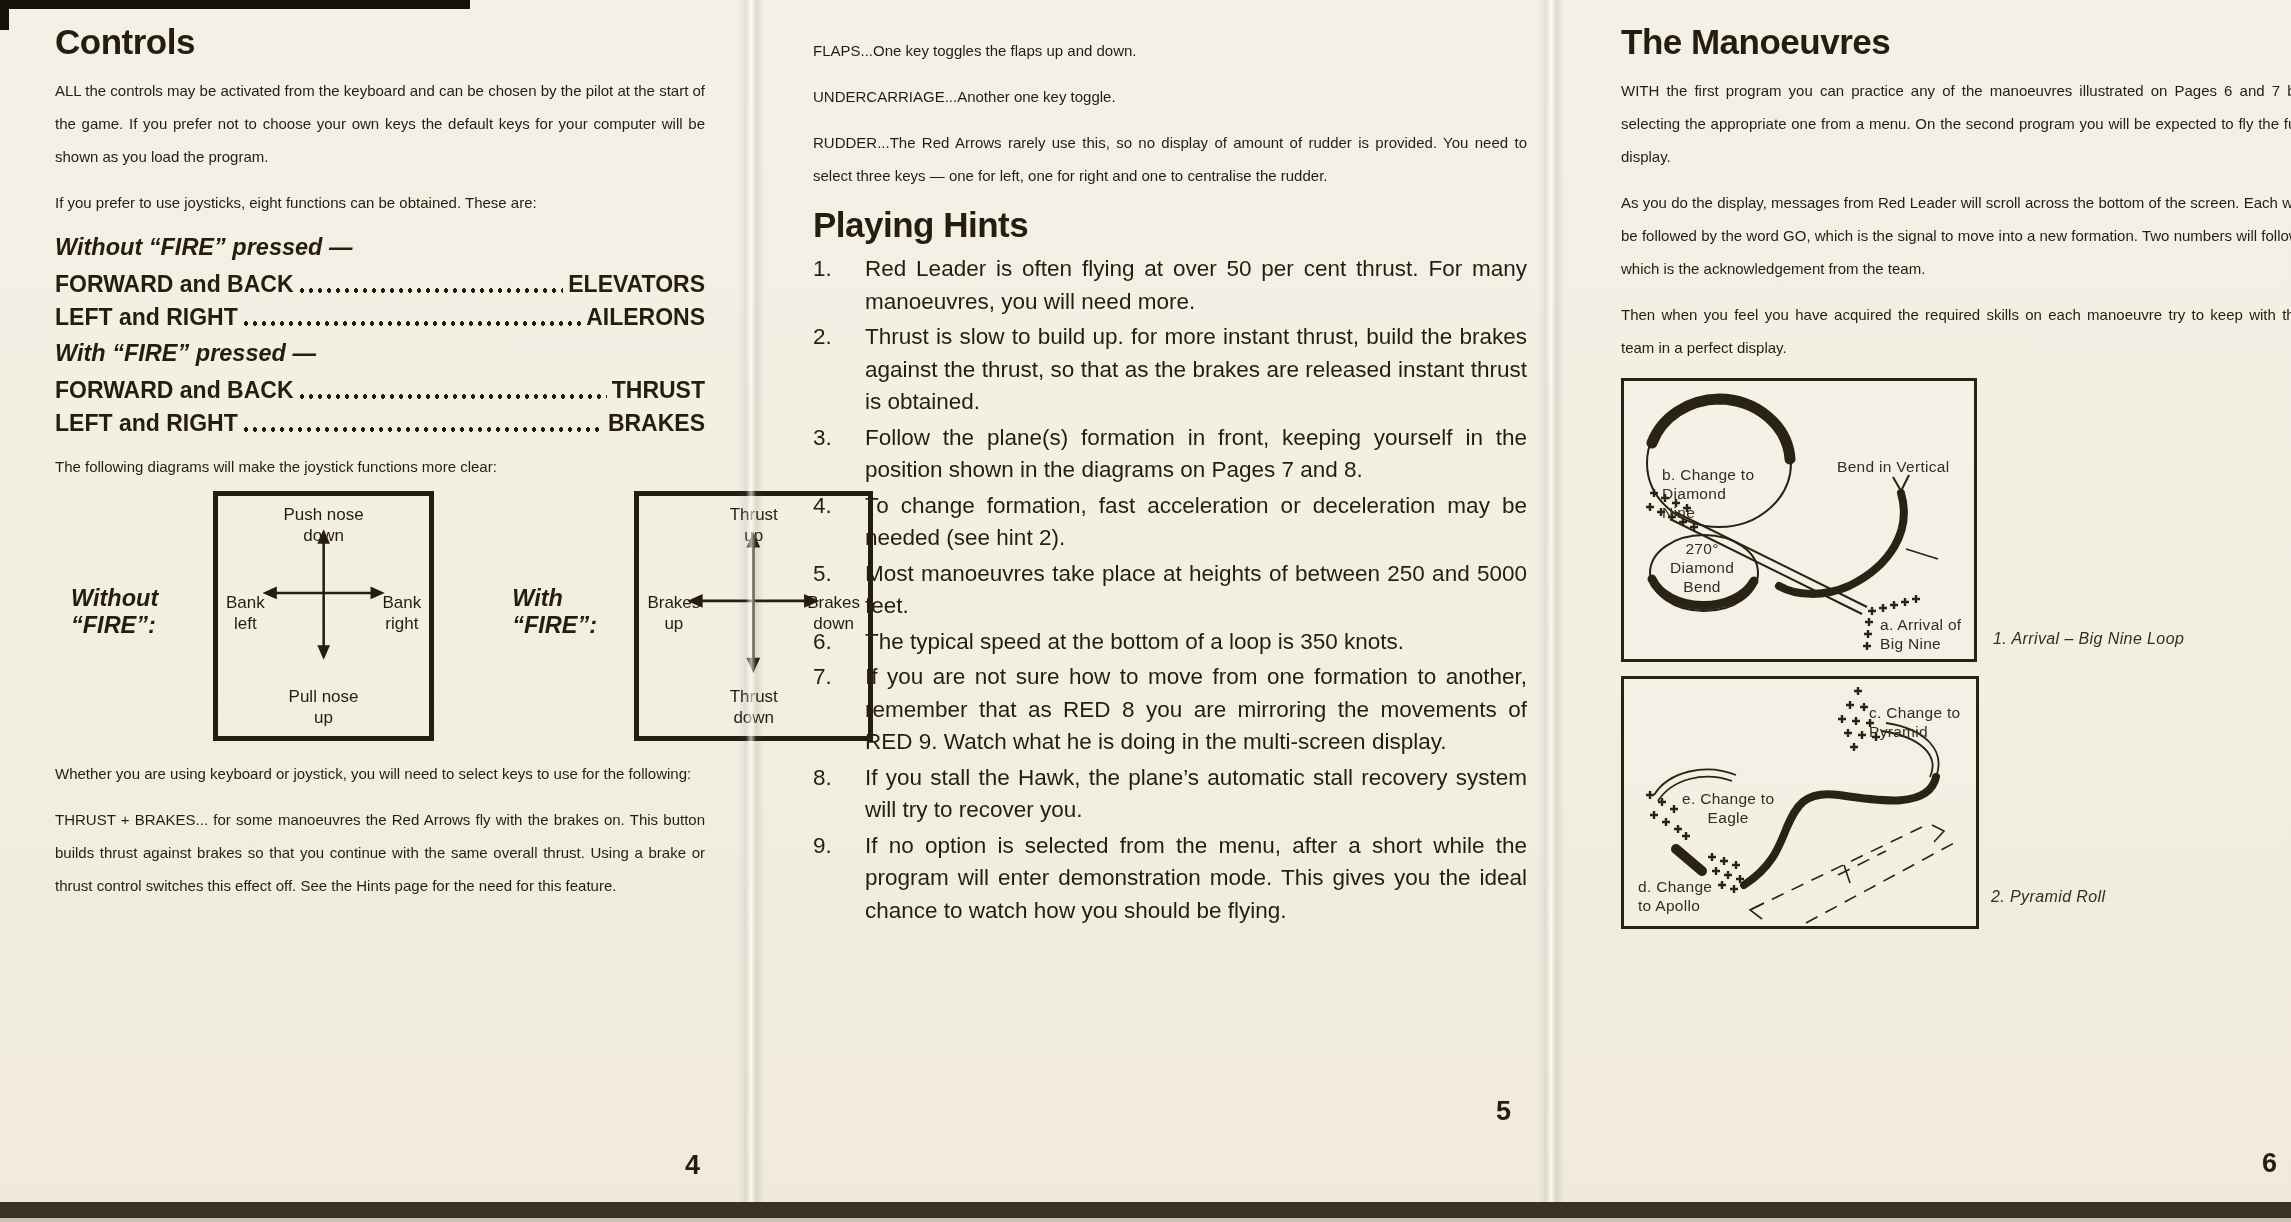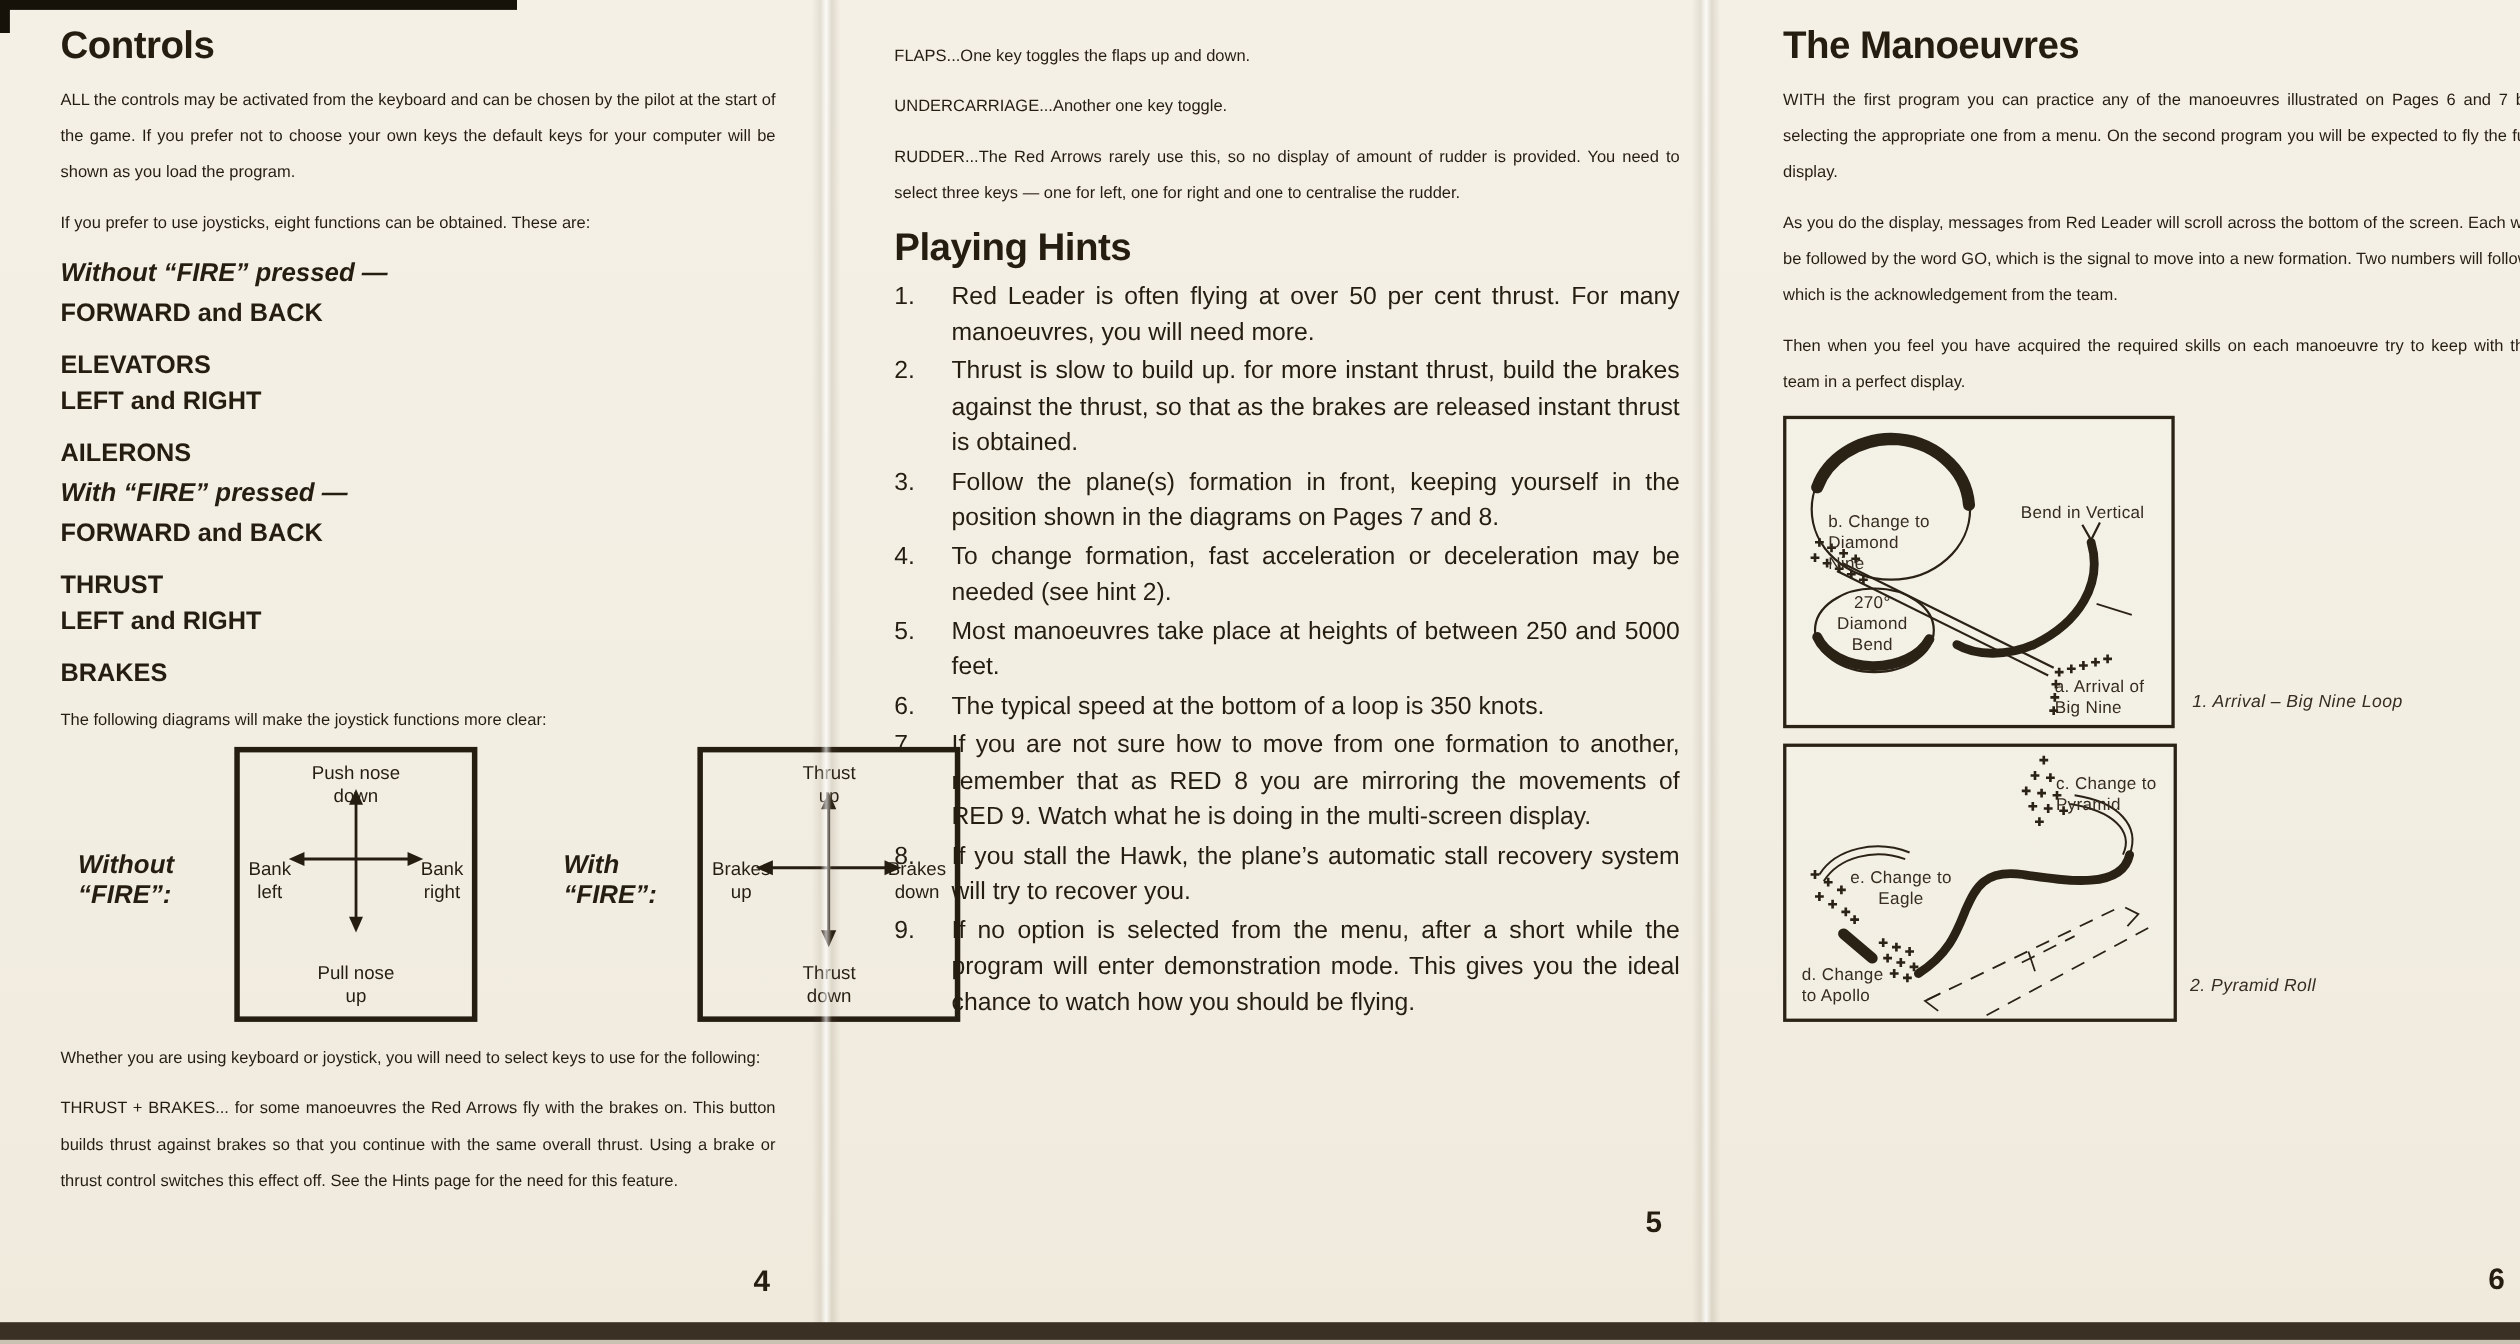--- a/index.html
+++ b/index.html
@@ -20,21 +20,21 @@
   .crease{position:absolute;top:0;height:1204px;width:26px;
     background:linear-gradient(90deg,rgba(90,70,50,0) 0%,rgba(90,70,50,0.10) 30%,rgba(255,255,255,0.65) 50%,rgba(90,70,50,0.13) 70%,rgba(90,70,50,0) 100%);}
   .col{position:absolute;top:0;}
   #col1{left:55px;top:22px;width:650px;}
   #col2{left:813px;top:34px;width:714px;}
   #col3{left:1593px;top:22px;width:682px;margin-left:28px;}
   h1{font-size:35px;line-height:40px;font-weight:700;margin:0 0 12px 0;letter-spacing:-0.5px;}
   p.body{font-size:15px;line-height:33px;margin:0 0 13px 0;}
   .j{text-align:justify;}
   .subhead{font-size:23.5px;font-weight:700;font-style:italic;margin:4px 0 6px 0;line-height:30px;}
-  .maprow{display:flex;align-items:flex-start;font-size:23px;font-weight:700;line-height:33px;flex-direction:column;}
+  .maprow{display:flex;align-items:flex-end;font-size:23px;font-weight:700;line-height:33px;}
   .maprow .dots{flex:1 1 auto;height:7px;margin:0 5px 7px 5px;
     background-image:radial-gradient(circle at 3px 3.5px,#261d11 2.1px,rgba(0,0,0,0) 2.5px);
     background-size:9px 7px;background-repeat:repeat-x;}
   .joyrow{display:flex;gap:78px;padding-left:16px;margin:6px 0 16px 0;}
   .joy{display:flex;flex-direction:row;align-items:center;}
   .joytitle{font-size:23.5px;font-weight:700;font-style:italic;margin-bottom:9px;}
   .joybox{position:relative;width:266px;height:240px;border:5px solid #261d11;}
   .jlab{position:absolute;font-size:17px;line-height:21px;text-align:center;white-space:pre-line;}
   .jt{top:8px;left:0;right:0;}
   .jb{bottom:8px;left:0;right:0;}
@@ -211,21 +211,21 @@
             <path stroke-width="2.4" d="M244 230h8M248 226v8 M255 227h8M259 223v8 M266 224h8M270 220v8 M277 221h8M281 217v8 M288 218h8M292 214v8 M241 241h8M245 237v8 M240 253h8M244 249v8 M239 265h8M243 261v8"></path>
           </g>
         </svg>
         <div class="dlab" style="left:38px;top:84px;">b. Change to
 Diamond
 Nine</div>
         <div class="dlab" style="left:213px;top:76px;">Bend in Vertical</div>
         <div class="dlab" style="left:46px;top:158px;text-align:center;">270°
 Diamond
 Bend</div>
-        <div class="dlab" style="left:244px;top:234px;">a. Arrival of
+        <div class="dlab" style="left:256px;top:234px;">a. Arrival of
 Big Nine</div>
       </div>
       <div class="caption" style="left:372px;top:252px;">1. Arrival – Big Nine Loop</div>
     </div>
 
     <div class="diagwrap" id="diag2">
       <div class="diagbox">
         <svg viewBox="0 0 352 247">
           <g fill="none" stroke="#2b2216">
             <path d="M 312 98 C 305 130 255 122 215 116 C 180 111 172 128 163 148 C 155 168 148 188 120 206" stroke-width="8" stroke-linecap="round"></path>

